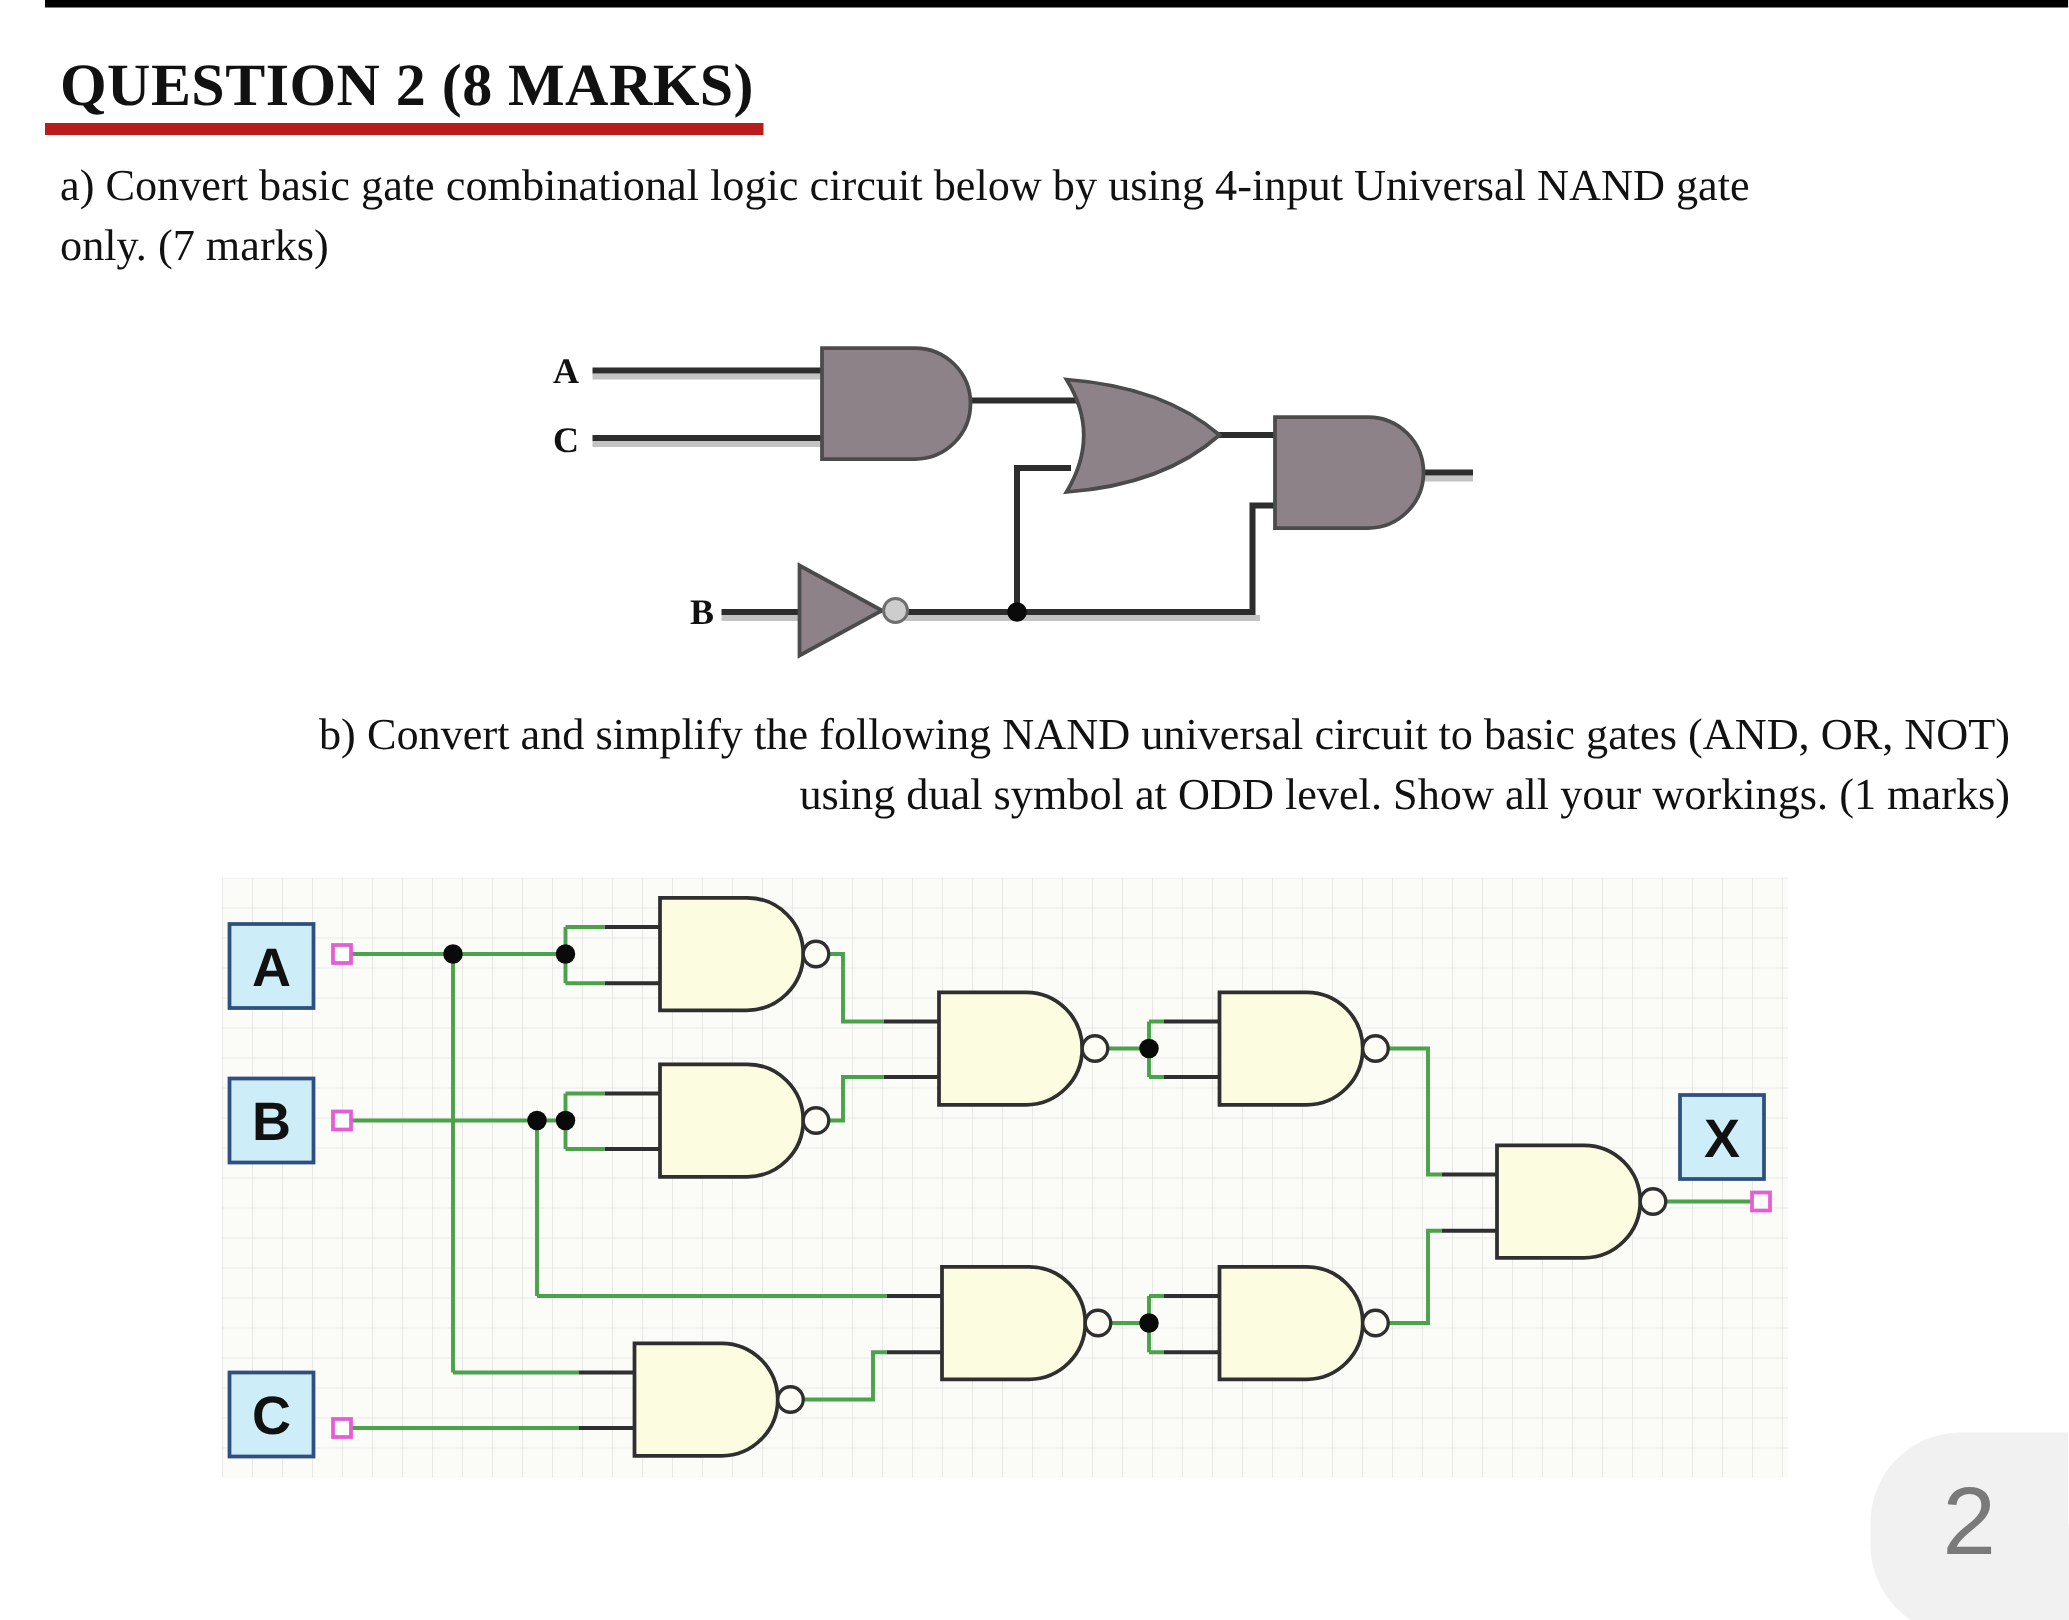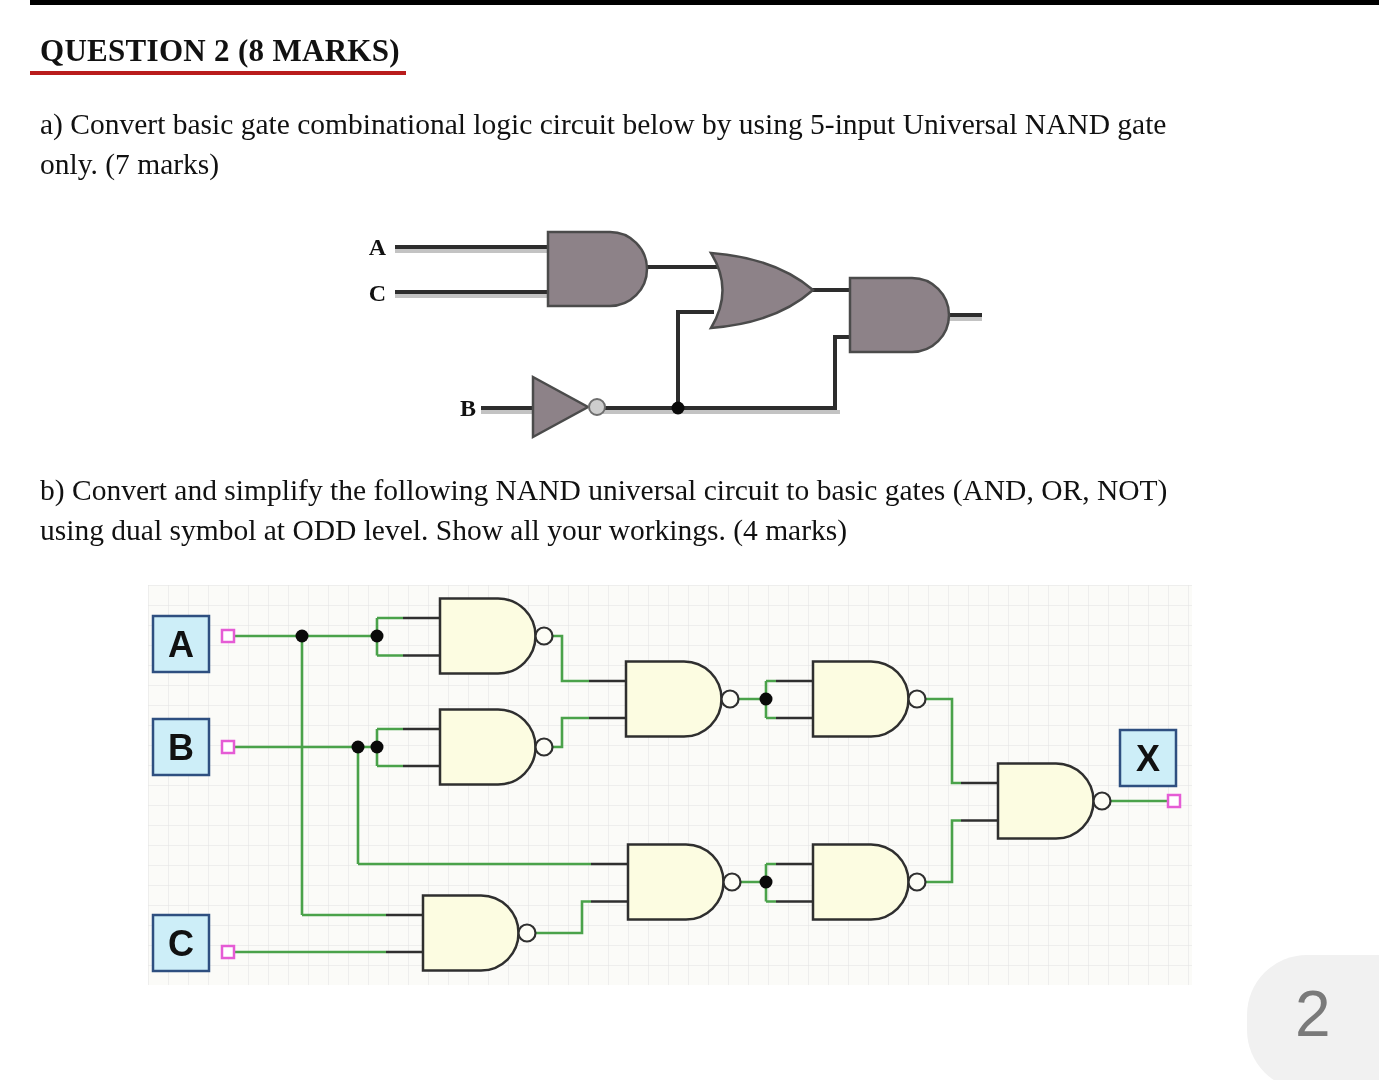--- a/index.html
+++ b/index.html
@@ -1,23 +1,23 @@
 <!DOCTYPE html>
 <html style="--ca-gate_fill: #8d8288; --ca-gate_stroke: #4b4b4b; --ca-wire: #2d2d2d; --cb-gate_fill: #fcfce1; --cb-gate_stroke: #2f2f2f; --cb-wire: #4aa24a; --cb-box_fill: #cdeef8; --cb-box_border: #2e4f80; --cb-connector: #e55cd5; --cb-grid: #e2e2e2;"><head>
 <meta charset="utf-8">
 <style>
   html,body{margin:0;padding:0;background:#ffffff;}
   .page{position:relative;width:1379px;height:1080px;background:#ffffff;overflow:hidden;
         font-family:"Liberation Serif", serif;color:#111;}
   .top-rule{position:absolute;left:30px;top:0;width:1349px;height:5px;background:#000;}
-  .heading{position:absolute;left:30px;top:33px;font-size:31px;font-weight:bold;
-           letter-spacing:.3px;border-bottom:4px solid #b91c1c;padding:0 6px 2px 10px;}
+  .heading{position:absolute;left:30px;top:33px;font-size:40px;font-weight:bold;
+           letter-spacing:.3px;border-bottom:8px solid #b91c1c;padding:0 6px 2px 10px;}
   .para{position:absolute;left:40px;width:1300px;font-size:29.5px;line-height:40px;}
   .para-a{top:104px;}
-  .para-b{top:470px;}
+  .para-b{top:470px;text-align:right;}
   .circuit-svg{position:absolute;}
   
   .ca-gate{fill:var(--ca-gate_fill);stroke:var(--ca-gate_stroke);stroke-width:2.5px;}
   .ca-wire{stroke:var(--ca-wire);stroke-width:4px;fill:none;stroke-linecap:square;}
   .ca-shadow{stroke:#c3c3c3;stroke-width:4px;fill:none;stroke-linecap:square;}
   .ca-label{font-family:"Liberation Serif",serif;font-weight:bold;font-size:24px;fill:#111;}
   .ca-bubble{fill:#cdcdcd;stroke:#6e6e6e;stroke-width:2px;}
   .ca-dot{fill:#0a0a0a;}
   
   .panel-bg{fill:#fbfbf8;}
@@ -39,42 +39,42 @@
 </head>
 <body>
 
 <div class="page">
 
   <div class="top-rule"></div>
 
   <div class="heading">QUESTION 2 (8 MARKS)</div>
 
   <div class="para para-a">
-    <div>a) Convert basic gate combinational logic circuit below by using 5-input Universal NAND gate</div>
+    <div>a) Convert basic gate combinational logic circuit below by using 4-input Universal NAND gate</div>
     <div>only. (7 marks)</div>
   </div>
 
   <svg class="circuit-svg" style="left:330px;top:210px;" width="680" height="245" viewBox="330 210 680 245">
     <path class="ca-shadow" d="M397,251 H548 M397,296 H548 M483,412 H533 M605,412 H838 M949,319 H980"></path>
     <path class="ca-wire" d="M397,247 H548 M397,292 H548 M647,267 H722 M678,408 V312 M678,312 H712
              M813,290 H850 M835,408 V337 M835,337 H850 M483,408 H533 M605,408 H835 M949,315 H980"></path>
     <path class="ca-gate" d="M548,232 H610 A37,37 0 0 1 610,306 H548 Z"></path>
     <path class="ca-gate" d="M711,253 Q776,258 813,290 Q776,323 711,328 Q734,290 711,253 Z"></path>
     <path class="ca-gate" d="M850,278 H912 A37,37 0 0 1 912,352 H850 Z"></path>
     <path class="ca-gate" d="M533,377 L588,407 L533,437 Z"></path>
     <circle class="ca-bubble" cx="597" cy="407" r="8"></circle>
     <circle class="ca-dot" cx="678" cy="408" r="6.5"></circle>
     <text class="ca-label" x="386" y="255" text-anchor="end">A</text>
     <text class="ca-label" x="386" y="301" text-anchor="end">C</text>
     <text class="ca-label" x="476" y="416" text-anchor="end">B</text>
   </svg>
 
   <div class="para para-b">
     <div>b) Convert and simplify the following NAND universal circuit to basic gates (AND, OR, NOT)</div>
-    <div>using dual symbol at ODD level. Show all your workings. (4 marks)</div>
+    <div>using dual symbol at ODD level. Show all your workings. (1 marks)</div>
   </div>
 
   <svg class="circuit-svg" style="left:148px;top:585px;" width="1044" height="400" viewBox="148 585 1044 400">
     <defs>
       <pattern id="grid" width="20" height="20" patternUnits="userSpaceOnUse" x="148" y="585">
         <path class="grid-line" d="M20,0 H0 V20"></path>
       </pattern>
       <path id="nandBody" d="M0,0 h58 a37.5,37.5 0 0 1 0,75 h-58 z"></path>
     </defs>
 

